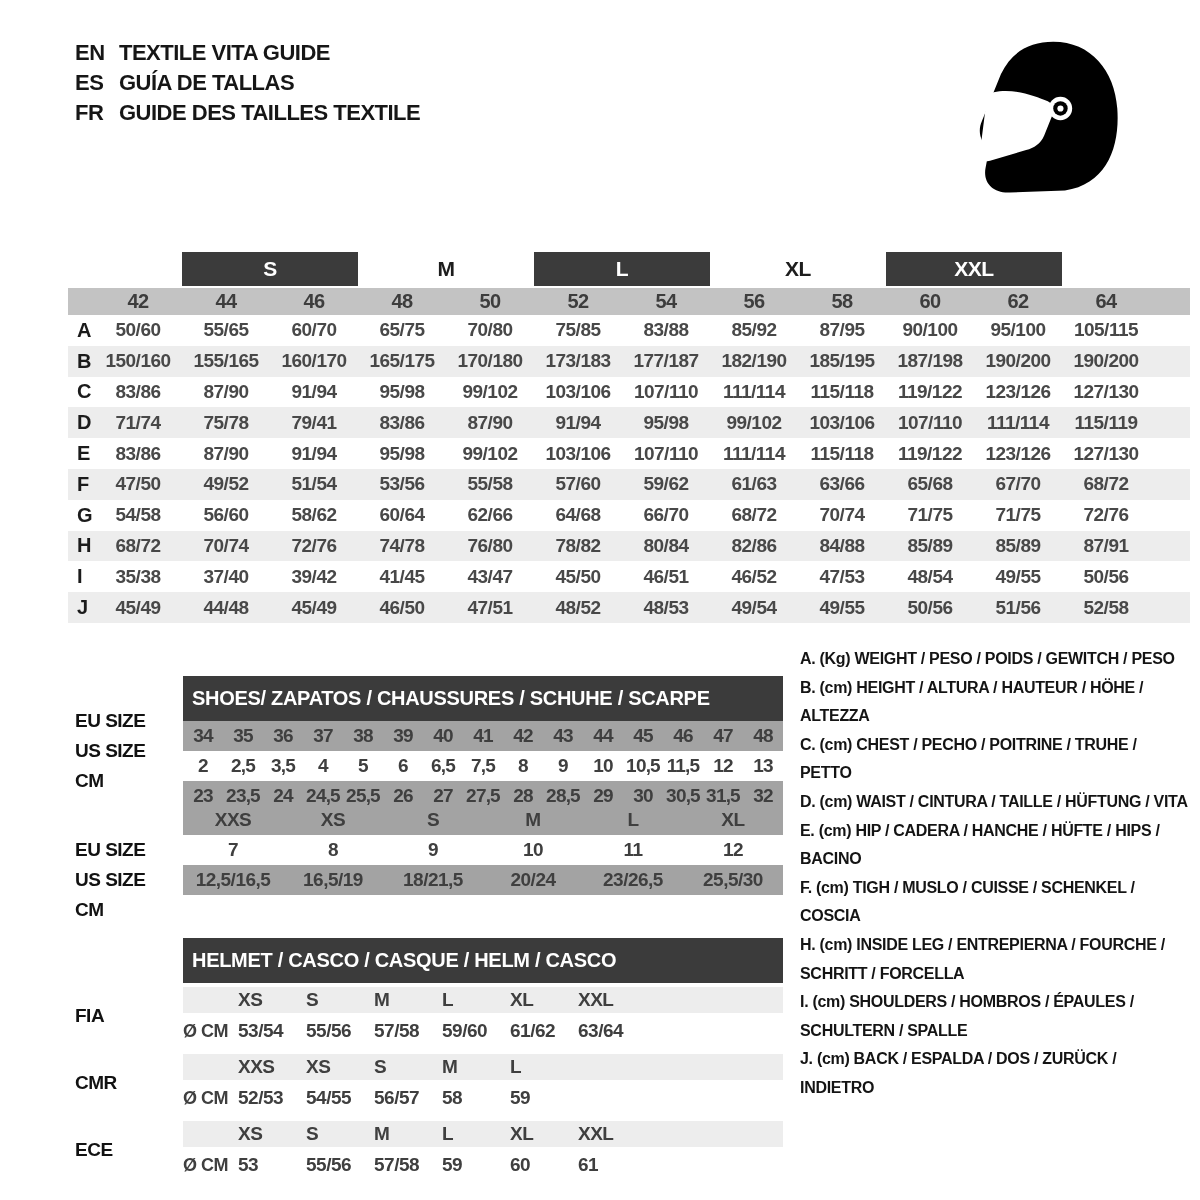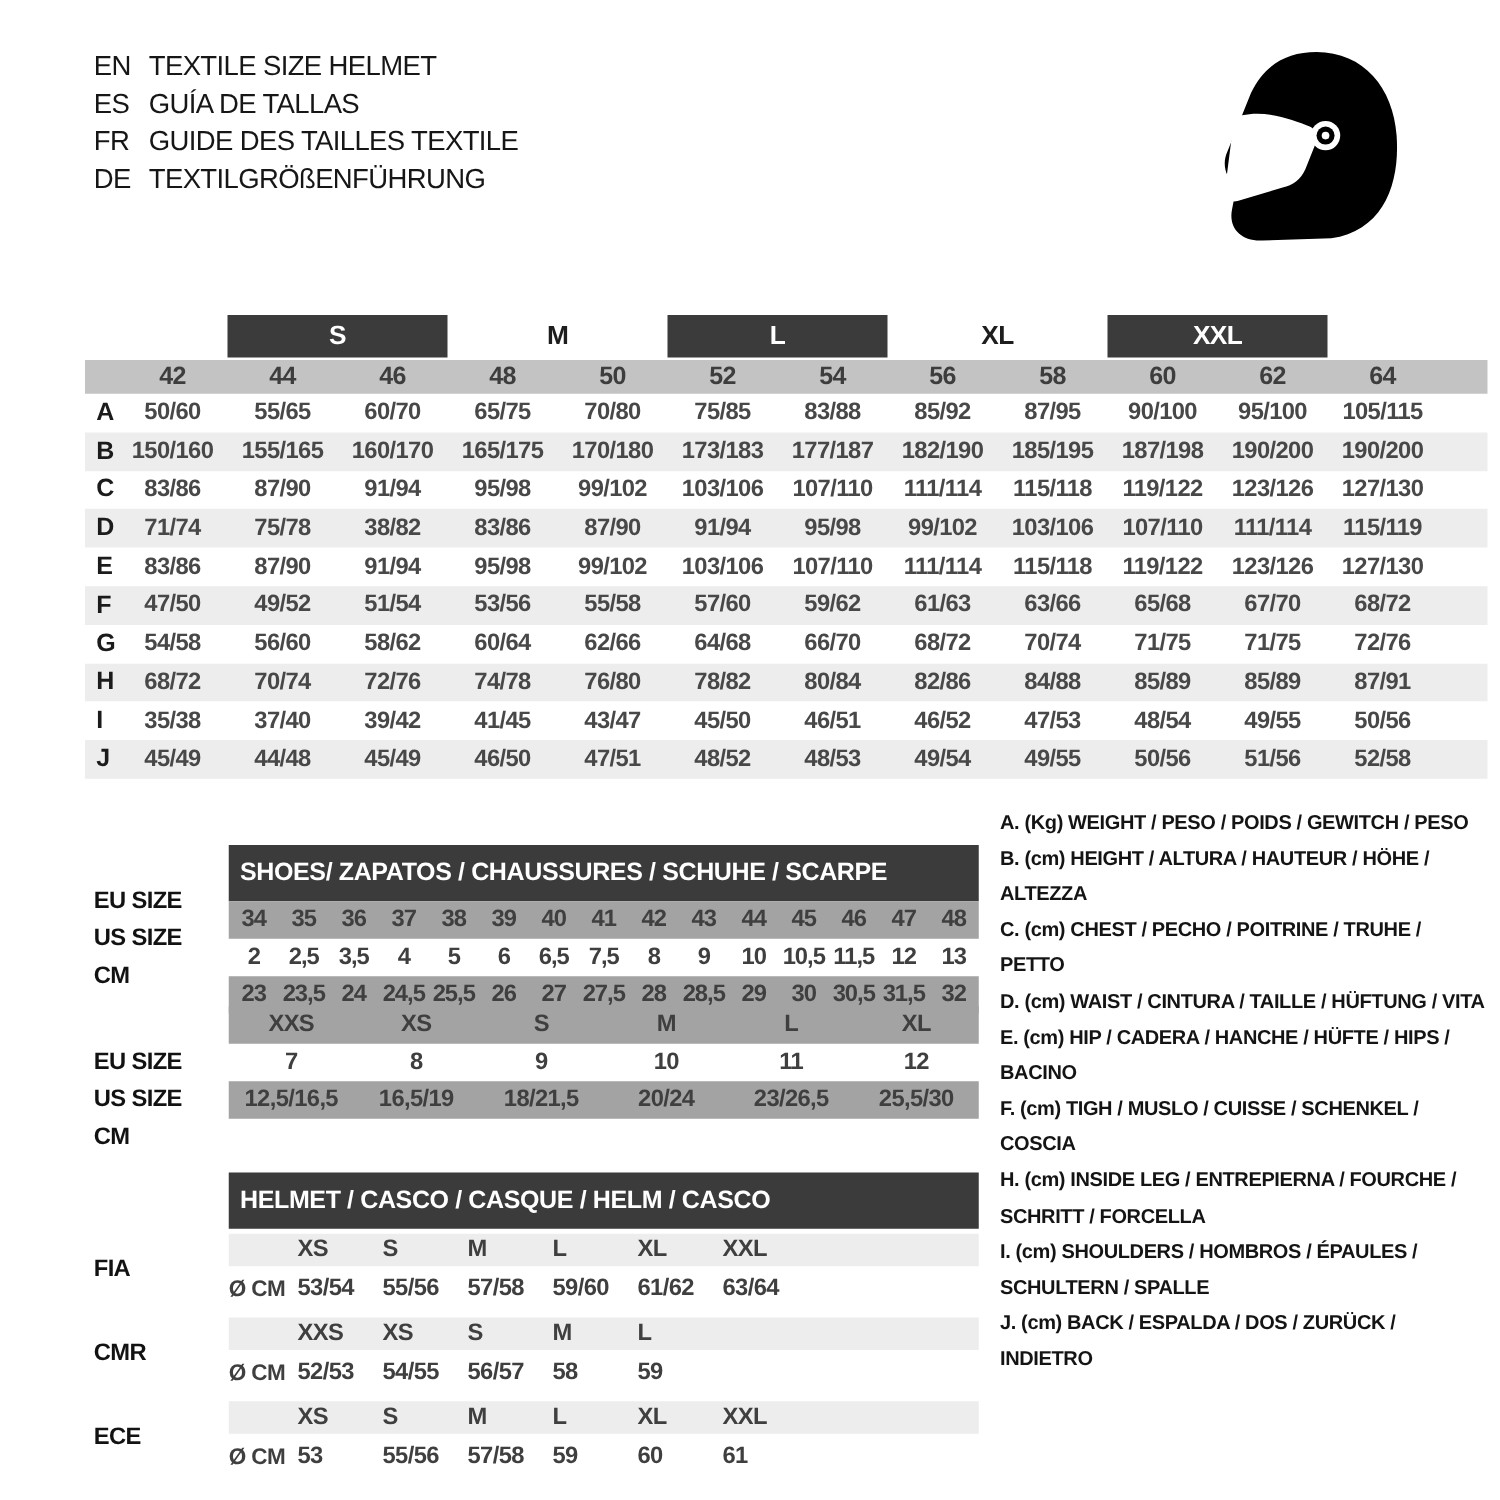--- a/index.html
+++ b/index.html
@@ -6,21 +6,21 @@
   body{
     width:1200px;height:1200px;position:relative;background:#ffffff;
     font-family:"Liberation Sans", sans-serif;overflow:hidden;
     -webkit-font-smoothing:antialiased;
   }
   .abs{position:absolute;}
 
   
   #langBlock{left:75px;top:38px;}
   .lang-row{display:flex;height:30px;align-items:center;
-    font-weight:normal;font-size:22px;color:#161616;letter-spacing:-0.5px;}
+    font-weight:bold;font-size:22px;color:#161616;letter-spacing:-0.5px;}
   .lang-code{width:44px;flex:0 0 44px;}
   .lang-title{white-space:nowrap;}
 
   
   #helmetIcon{left:972px;top:36px;}
 
   
   #textileTable{left:68px;top:252px;width:1122px;}
   .tgrid{display:grid;grid-template-columns:26px repeat(12,88px) 1fr;}
   #sizeBars{height:34px;margin-bottom:2px;}
@@ -63,33 +63,29 @@
   #legend{left:800px;top:645px;width:392px;}
   .legend-item{font-weight:bold;font-size:16px;line-height:28.6px;
     color:#141414;letter-spacing:-0.3px;}
 </style>
 </head>
 <body>
 
 <section class="abs" id="langBlock">
     <div class="lang-row">
       <span class="lang-code">EN</span>
-      <span class="lang-title">TEXTILE SIZE HELMET</span>
+      <span class="lang-title">TEXTILE VITA GUIDE</span>
     </div>
     <div class="lang-row">
       <span class="lang-code">ES</span>
       <span class="lang-title">GUÍA DE TALLAS</span>
     </div>
     <div class="lang-row">
       <span class="lang-code">FR</span>
       <span class="lang-title">GUIDE DES TAILLES TEXTILE</span>
-    </div>
-    <div class="lang-row">
-      <span class="lang-code">DE</span>
-      <span class="lang-title">TEXTILGRÖßENFÜHRUNG</span>
     </div>
   </section>
 
 <svg class="abs" id="helmetIcon" width="148" height="163" viewBox="10 2 164 180" aria-hidden="true">
   <path fill="#000000" d="M 100,8 C 142,8 168,40 171,82 C 174,124 160,166 113,173 L 52,175
        C 33,176 22,164 25,148 L 29,127 C 19,119 16,107 21,96 L 42,44 C 54,19 74,8 100,8 Z"></path>
   <path fill="#ffffff" d="M 34,64 C 55,59 80,68 94,74 C 100,77 102,82 100,87 L 90,112
        C 86,121 79,126 70,128 L 30,140 C 23,142 18,137 19,129 L 26,74 C 27,68 30,65 34,64 Z"></path>
   <circle cx="108" cy="82" r="13" fill="#ffffff"></circle>
   <circle cx="108" cy="82" r="8" fill="#000000"></circle>
@@ -162,21 +158,21 @@
         <div class="cellc tval">111/114</div>
         <div class="cellc tval">115/118</div>
         <div class="cellc tval">119/122</div>
         <div class="cellc tval">123/126</div>
         <div class="cellc tval">127/130</div>
       </div>
       <div class="tgrid trow stripe">
         <div class="row-letter">D</div>
         <div class="cellc tval">71/74</div>
         <div class="cellc tval">75/78</div>
-        <div class="cellc tval">38/82</div>
+        <div class="cellc tval">79/41</div>
         <div class="cellc tval">83/86</div>
         <div class="cellc tval">87/90</div>
         <div class="cellc tval">91/94</div>
         <div class="cellc tval">95/98</div>
         <div class="cellc tval">99/102</div>
         <div class="cellc tval">103/106</div>
         <div class="cellc tval">107/110</div>
         <div class="cellc tval">111/114</div>
         <div class="cellc tval">115/119</div>
       </div>

